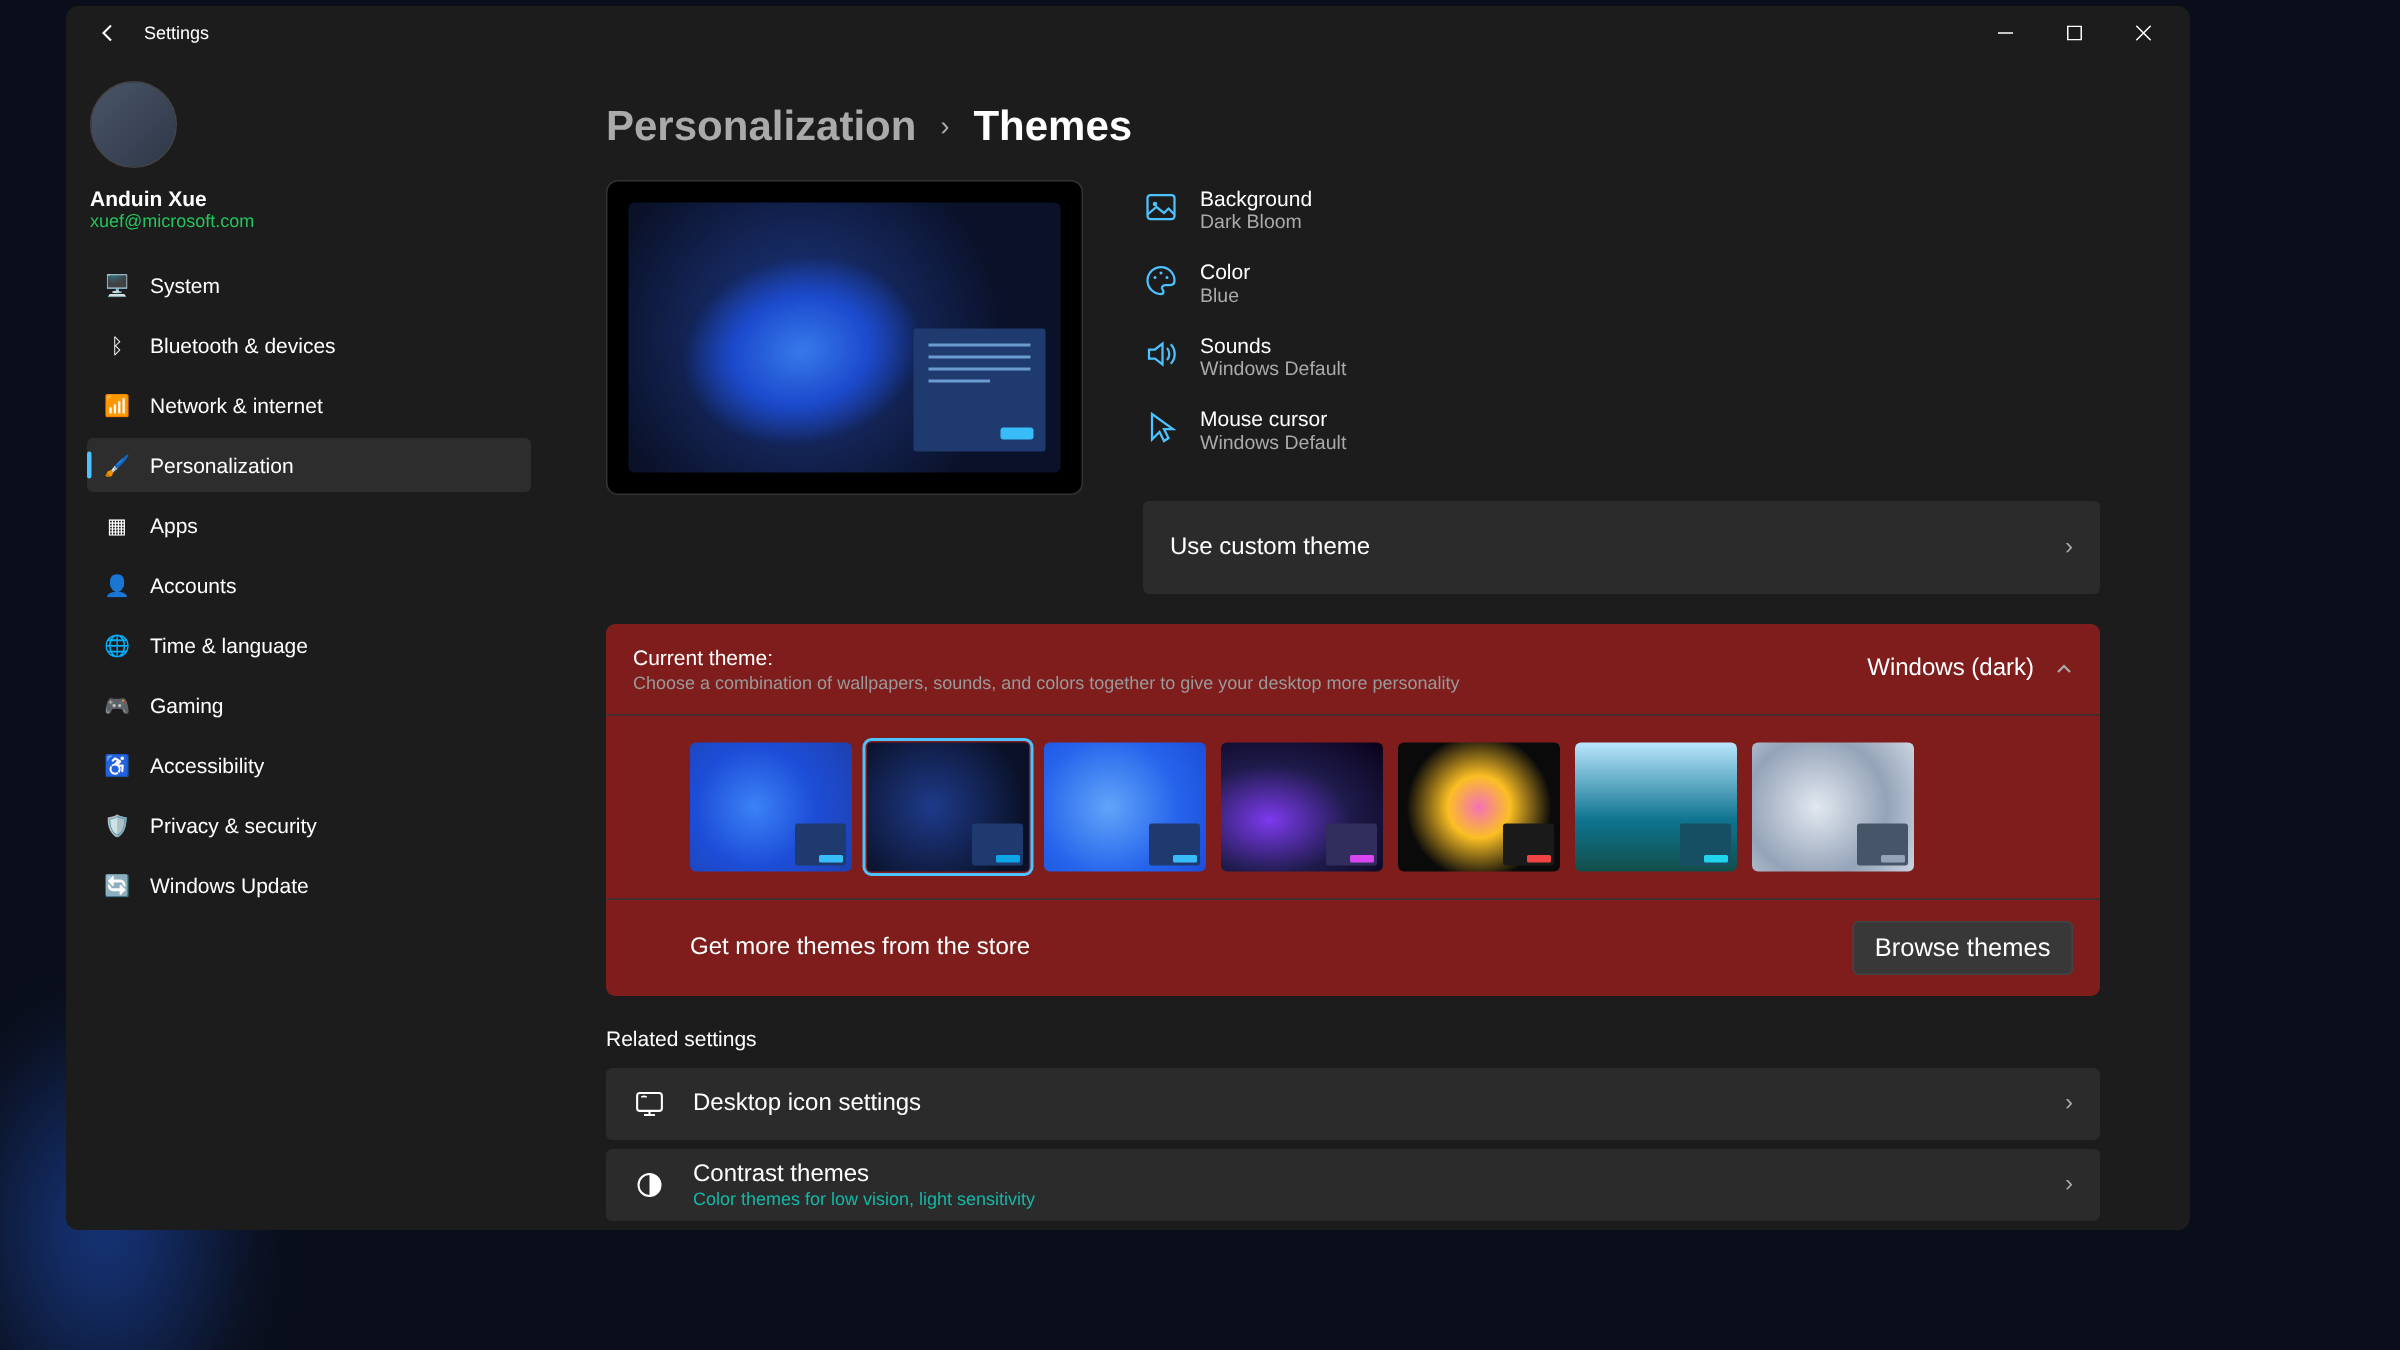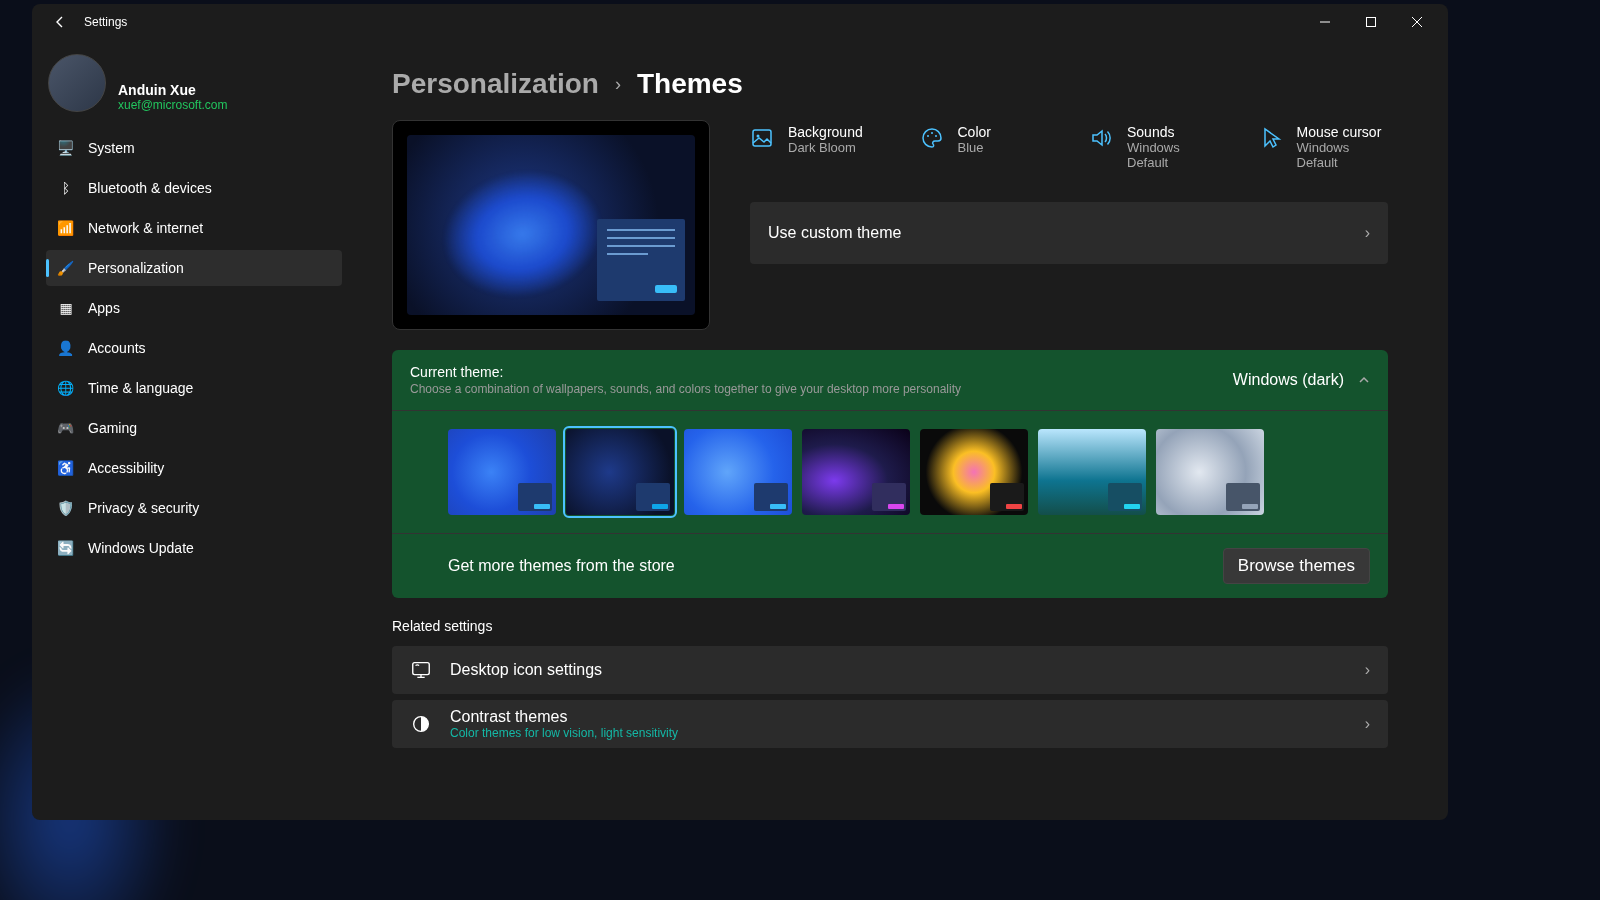--- a/index.html
+++ b/index.html
@@ -1,25 +1,25 @@
 <!DOCTYPE html>
 <html><head>
 <meta charset="utf-8">
 <style>
 * { box-sizing: border-box; margin: 0; padding: 0; font-family: "Segoe UI", sans-serif; }
 body { background: #0a0e1a; color: #fff; width: 1600px; height: 900px; overflow: hidden; position: relative; }
-.app-window { position: absolute; top: 4px; left: 32px; width: 1416px; height: 816px; background: #1c1c1c; border-radius: 8px; display: flex; flex-direction: column; }
+.app-window { position: absolute; top: 4px; left: 44px; width: 1416px; height: 816px; background: #1c1c1c; border-radius: 8px; display: flex; flex-direction: column; }
 .titlebar { height: 36px; display: flex; align-items: center; padding: 0 8px; }
 .back-btn { width: 40px; height: 36px; display: flex; align-items: center; justify-content: center; cursor: pointer; }
 .title-text { font-size: 12px; color: #fff; margin-left: 4px; }
 .window-controls { margin-left: auto; display: flex; }
 .win-ctrl { width: 46px; height: 36px; display: flex; align-items: center; justify-content: center; cursor: pointer; }
 .app-body { flex: 1; display: flex; overflow: hidden; }
 .sidebar { width: 320px; padding: 14px 10px 0 14px; display: flex; flex-direction: column; }
-.profile { display: flex; align-items: flex-end; gap: 12px; margin-bottom: 18px; padding-left: 2px; }
+.profile { display: flex; align-items: flex-start; gap: 12px; margin-bottom: 18px; padding-left: 2px; flex-direction: column; }
 .avatar { width: 58px; height: 58px; border-radius: 50%; background: linear-gradient(135deg, #4a5568, #2d3748); border: 1px solid #444; }
 .profile-texts { display: flex; flex-direction: column; }
 .profile-name { font-size: 14px; font-weight: 600; }
 .profile-email { font-size: 12px; color: #22c55e; }
 .search-box { position: relative; margin: 4px 4px 14px 0; }
 .search-input { width: 100%; height: 32px; background: #2a2a2a; border: none; border-bottom: 1px solid #666; border-radius: 4px; padding: 0 34px 0 10px; color: #fff; font-size: 14px; }
 .search-input::placeholder { color: #aaa; }
 .search-icon { position: absolute; right: 10px; top: 8px; }
 .nav-list { display: flex; flex-direction: column; gap: 4px; }
 .nav-item { height: 36px; display: flex; align-items: center; gap: 14px; padding: 0 12px; border-radius: 4px; cursor: pointer; font-size: 14px; position: relative; }
@@ -33,29 +33,29 @@
 .bc-current { font-size: 28px; font-weight: 600; }
 .top-row { display: flex; gap: 40px; margin-bottom: 20px; }
 .preview { width: 318px; height: 210px; background: #000; border: 1px solid #333; border-radius: 8px; position: relative; padding: 14px; }
 .preview-inner { width: 100%; height: 100%; background: radial-gradient(circle at 40% 50%, #1e3a8a 0%, #0a1128 70%); border-radius: 4px; position: relative; overflow: hidden; }
 .bloom { position: absolute; left: 12%; top: 20%; width: 56%; height: 70%; background: radial-gradient(ellipse at center, #3b82f6 0%, #1d4ed8 40%, transparent 70%); filter: blur(2px); opacity: 0.9; border-radius: 40% 60% 50% 40%; transform: rotate(-12deg); }
 .preview-card { position: absolute; right: 10px; bottom: 14px; width: 88px; height: 82px; background: #1e3a6e; border-radius: 2px; padding: 10px; }
 .preview-card .line { height: 2px; background: #6b9bd1; margin-bottom: 6px; }
 .preview-card .line.short { width: 60%; }
 .preview-card .btn-mini { position: absolute; right: 8px; bottom: 8px; width: 22px; height: 8px; background: #38bdf8; border-radius: 2px; }
 .theme-meta { flex: 1; display: flex; flex-direction: column; gap: 12px; padding-top: 4px; }
-.meta-grid { display: grid; grid-template-columns: 1fr 1fr 1fr 1fr; gap: 18px 40px; }
+.meta-grid { display: grid; grid-template-columns: 1fr; gap: 18px 40px; }
 .meta-item { display: flex; gap: 14px; align-items: flex-start; }
 .meta-icon { width: 24px; height: 24px; color: #4cc2ff; flex-shrink: 0; margin-top: 2px; }
 .meta-texts { display: flex; flex-direction: column; }
 .meta-label { font-size: 14px; }
 .meta-value { font-size: 13px; color: #aaa; }
 .custom-theme-row { margin-top: 20px; height: 62px; background: #2b2b2b; border-radius: 4px; display: flex; align-items: center; padding: 0 18px; cursor: pointer; }
 .custom-theme-row .chev { margin-left: auto; }
-.panel { background: #14532d; border-radius: 6px; margin-bottom: 14px; }
+.panel { background: #7f1d1d; border-radius: 6px; margin-bottom: 14px; }
 .panel-header { display: flex; align-items: center; padding: 14px 18px; cursor: pointer; }
 .panel-header-texts { display: flex; flex-direction: column; }
 .panel-title { font-size: 14px; }
 .panel-sub { font-size: 12px; color: #999; margin-top: 2px; }
 .panel-header .right { margin-left: auto; display: flex; align-items: center; gap: 14px; }
 .theme-grid { display: flex; gap: 10px; padding: 18px 18px 18px 56px; border-top: 1px solid #333; }
 .theme-thumb { width: 108px; height: 86px; border-radius: 4px; position: relative; cursor: pointer; overflow: hidden; }
 .theme-thumb.selected { outline: 2px solid #4cc2ff; outline-offset: 1px; border-radius: 3px; }
 .theme-thumb .mini-card { position: absolute; right: 4px; bottom: 4px; width: 34px; height: 28px; border-radius: 2px; }
 .theme-thumb .mini-btn { position: absolute; right: 6px; bottom: 6px; width: 16px; height: 5px; border-radius: 1px; }

